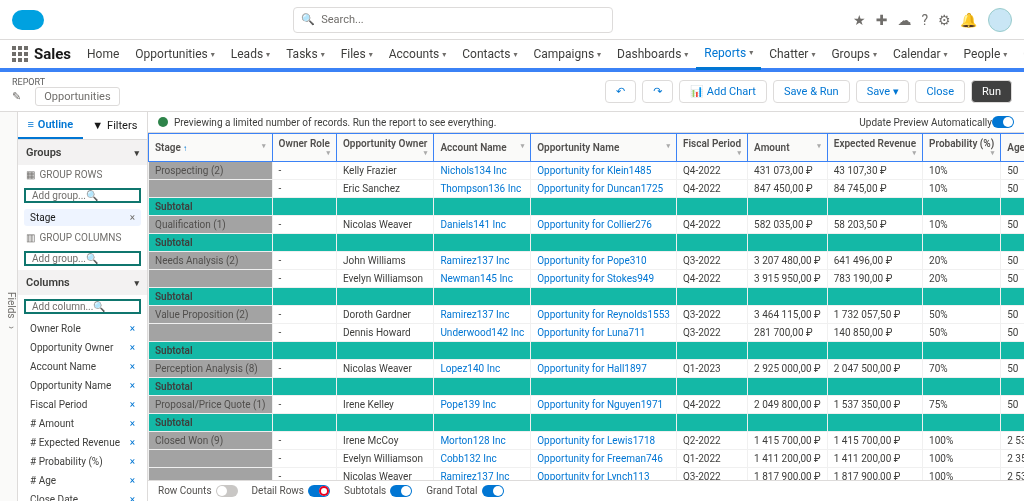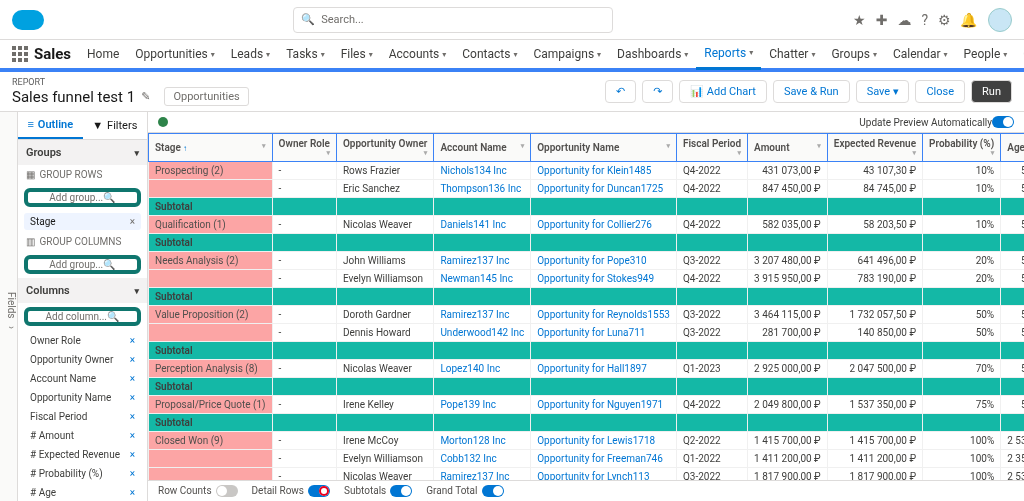--- a/index.html
+++ b/index.html
@@ -26,41 +26,41 @@
 .btn{border:1px solid #dddbda;border-radius:4px;background:#fff;padding:4px 10px;font-size:11px;color:#0176d3;cursor:pointer}
 .btn.run{background:#404040;color:#fff}
 .body{display:flex;height:calc(100vh - 112px)}
 .fields-tab{width:18px;writing-mode:vertical-rl;text-align:center;font-size:10px;color:#706e6b;border-right:1px solid #dddbda;padding-top:8px;background:#fafaf9}
 .sidebar{width:130px;border-right:1px solid #dddbda;display:flex;flex-direction:column;font-size:11px}
 .side-tabs{display:flex;border-bottom:1px solid #dddbda}
 .side-tab{flex:1;padding:6px;text-align:center;display:flex;align-items:center;justify-content:center;gap:4px;cursor:pointer}
 .side-tab.active{border-bottom:2px solid #0176d3;color:#0176d3;font-weight:600}
 .sec-head{padding:6px 8px;background:#f3f2f2;font-weight:600;color:#3e3e3c;display:flex;justify-content:space-between;align-items:center}
 .grp-row{padding:4px 8px;font-size:10px;color:#706e6b;display:flex;align-items:center;gap:4px}
-.sinput{margin:4px 6px;border:4px solid #0f766e;border-radius:6px;font-size:10px;height:22px;display:flex;align-items:center;padding:0 6px;color:#706e6b;justify-content:center}
+.sinput{margin:4px 6px;border:2px solid #0f766e;border-radius:0;font-size:10px;height:22px;display:flex;align-items:center;padding:0 6px;color:#706e6b;justify-content:flex-start}
 .pill{margin:2px 6px;background:#eef4ff;border-radius:3px;padding:3px 6px;display:flex;justify-content:space-between;align-items:center;font-size:10px}
 .pill .x{color:#706e6b;cursor:pointer;font-size:10px}
 .col-item{margin:2px 6px;padding:3px 6px;display:flex;justify-content:space-between;align-items:center;font-size:10px;color:#3e3e3c}
 .col-item .x{color:#0176d3;cursor:pointer}
 .main{flex:1;display:flex;flex-direction:column;overflow:hidden}
 .preview-bar{padding:4px 10px;display:flex;align-items:center;gap:6px;font-size:10px;color:#3e3e3c;border-bottom:1px solid #dddbda}
 .preview-bar .dot{width:10px;height:10px;border-radius:50%;background:#2e844a}
 .preview-bar .right{margin-left:auto;display:flex;align-items:center;}
 .toggle{width:22px;height:12px;border-radius:6px;background:#0176d3;position:relative}
 .toggle::after{content:"";position:absolute;right:1px;top:1px;width:10px;height:10px;border-radius:50%;background:#fff}
 .grid-wrap{flex:1;overflow:auto}
 table{border-collapse:collapse;width:100%;font-size:10px}
 th{background:#fafaf9;border:1px solid #3b82f6;padding:4px 6px;text-align:left;font-weight:600;color:#514f4d;white-space:nowrap;position:sticky;top:0}
 th .sort{font-size:8px;color:#0176d3;margin-left:2px}
 th .drop{float:right;font-size:7px;color:#aaa}
 td{border:1px solid #f0f0f0;padding:3px 6px;white-space:nowrap;color:#3e3e3c}
 tr.subtotal td{background:#14b8a6;font-weight:600}
 tr.subtotal td:first-child{color:#3e3e3c}
-td.stage{background:#fca5a5;color:#514f4d}
-td.num{text-align:right}
+td.stage{background:#a3a3a3;color:#514f4d}
+td.num{}
 td.link{color:#0176d3}
 .footer{border-top:1px solid #dddbda;padding:4px 10px;display:flex;align-items:center;gap:14px;font-size:10px;color:#514f4d}
 .ftog{display:flex;align-items:flex-start;gap:4px}
 .sw{width:22px;height:12px;border-radius:6px;background:#0176d3;position:relative}
 .sw::after{content:"";position:absolute;right:1px;top:1px;width:10px;height:10px;border-radius:50%;background:#fff}
 .sw.off{background:#c9c7c5}
 .sw.off::after{right:auto;left:1px}
 .sw.red::after{box-shadow:0 0 0 2px #ea001e inset}
 </style>
 </head>
@@ -115,21 +115,20 @@
       <div class="item">People <span class="chev">▾</span></div>
       <div class="item">Cases </div>
     </div>
 
 </div>
 
 <div class="titlebar">
   <div>
     <div class="tlabel">REPORT</div>
     <div style="display:flex;align-items:center;gap:6px">
-      <span class="tname">Sales funnel test 1</span>
       <span style="color:#706e6b">✎</span>
       <span class="chip">Opportunities</span>
     </div>
   </div>
   <div class="actions">
     <button class="btn">↶</button>
     <button class="btn">↷</button>
     <button class="btn">📊 <span>Add Chart</span></button>
     <button class="btn">Save &amp; Run</button>
     <button class="btn"><span>Save</span> ▾</button>
@@ -210,20 +209,21 @@
         </div>
         <div class="col-item">
           <span>Close Date</span>
           <span class="x">×</span>
         </div>
       </div>
   </div>
   <div class="main">
     <div class="preview-bar">
       <div class="dot"></div>
+      <span>Previewing a limited number of records. Run the report to see everything.</span>
       <div class="right">
         <span>Update Preview Automatically</span>
         <div class="toggle"></div>
       </div>
     </div>
     <div class="grid-wrap">
       <table>
         <thead>
             <tr id="thead-row">
               <th>Stage<span class="sort">↑</span><span class="drop">▾</span></th>
@@ -235,21 +235,21 @@
               <th>Amount<span class="drop">▾</span></th>
               <th>Expected Revenue<span class="drop">▾</span></th>
               <th>Probability (%)<span class="drop">▾</span></th>
               <th>Age</th>
             </tr>
           </thead>
         <tbody id="tbody">
             <tr>
               <td class="stage">Prospecting (2)</td>
               <td>-</td>
-              <td>Rows Frazier</td>
+              <td>Kelly Frazier</td>
               <td class="link">Nichols134 Inc</td>
               <td class="link">Opportunity for Klein1485</td>
               <td>Q4-2022</td>
               <td class="num">431 073,00 ₽</td>
               <td class="num">43 107,30 ₽</td>
               <td class="num">10%</td>
               <td class="num">50</td>
             </tr>
             <tr>
               <td class="stage"></td>

